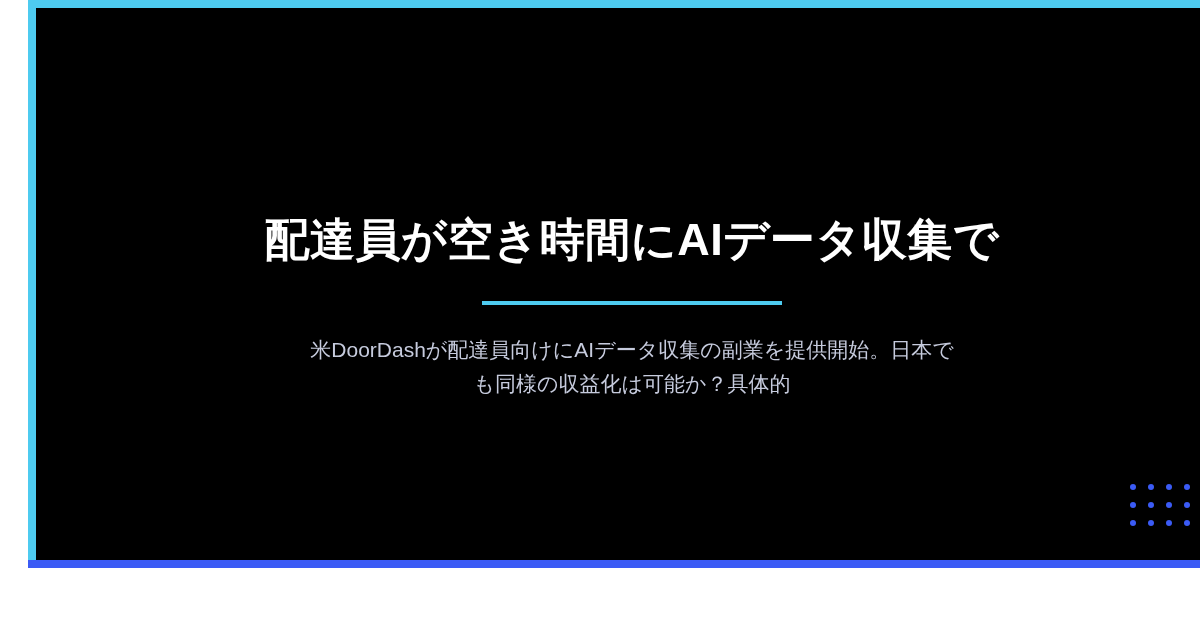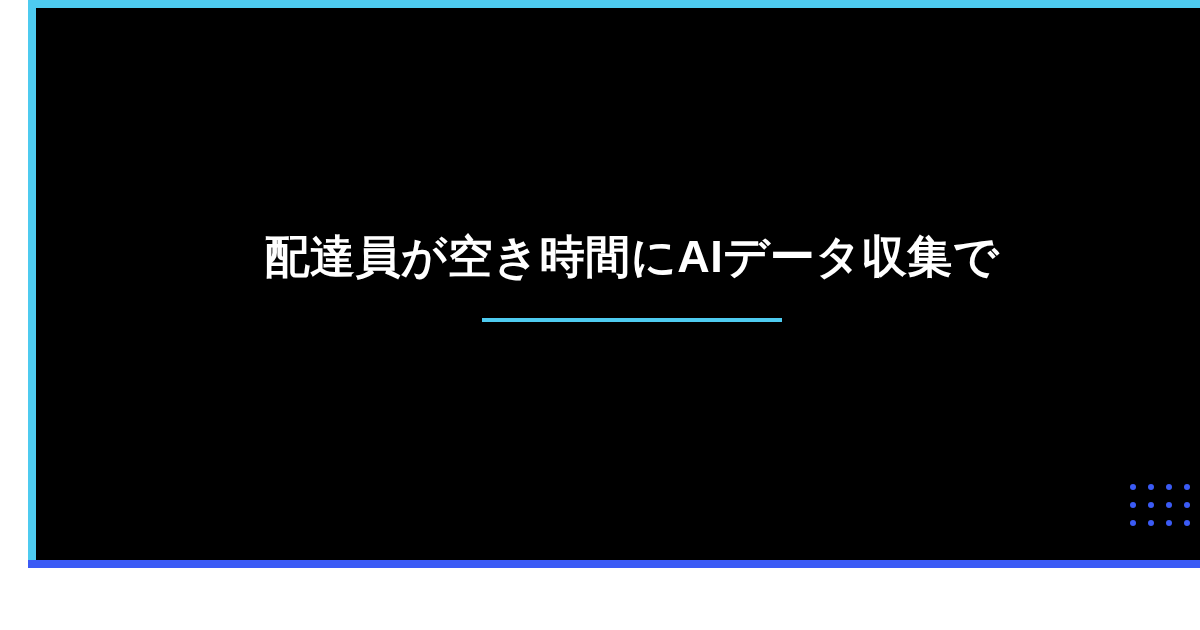--- a/index.html
+++ b/index.html
@@ -124,21 +124,22 @@
 
   <div class="content">
 
     <h1 class="title">
       <span>配達員が空き時間にAIデータ収集で</span><br>
     </h1>
 
     <div class="divider"></div>
 
     <p class="subtitle">
-      <br>
+      <span>米DoorDashが配達員向けにAIデータ収集の副業を提供開始。日本で</span><br>
+      <span>も同様の収益化は可能か？具体的</span>
     </p>
 
   </div>
 
   <div class="dot-grid">
     <span class="dot"></span>
     <span class="dot"></span>
     <span class="dot"></span>
     <span class="dot"></span>
     <span class="dot"></span>

